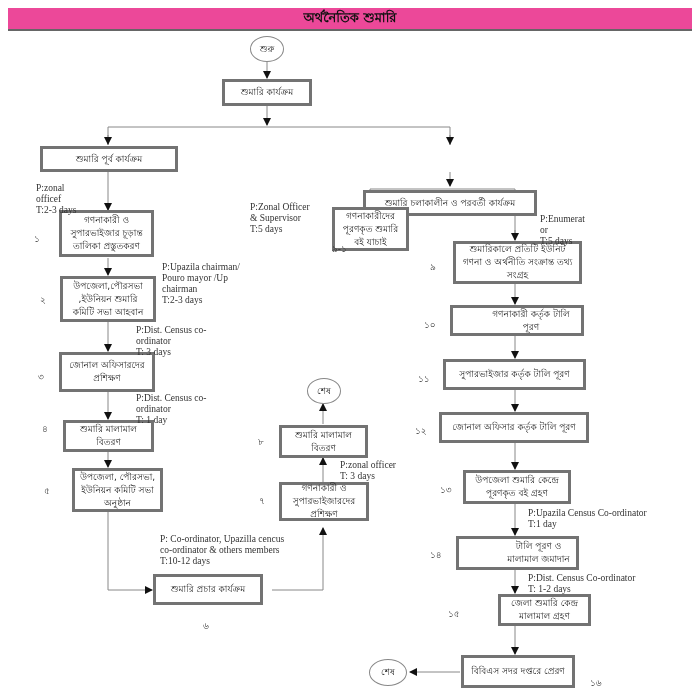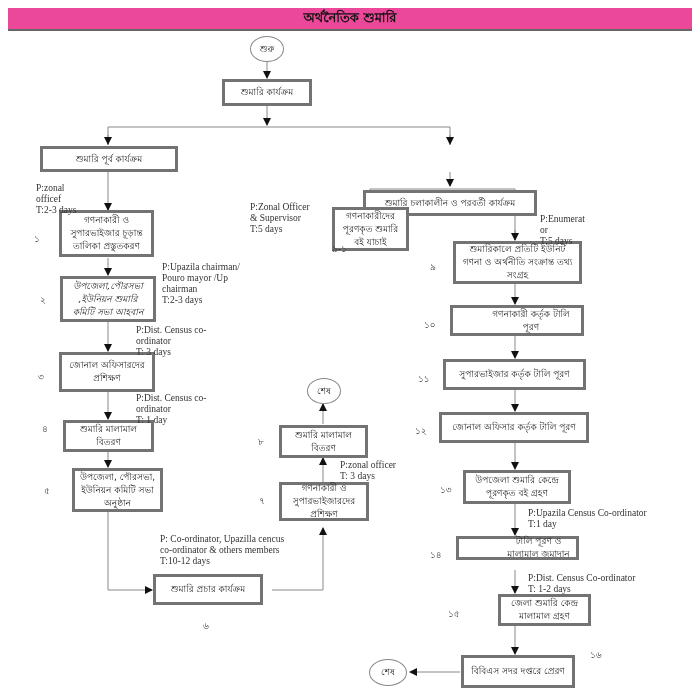--- a/index.html
+++ b/index.html
@@ -65,57 +65,57 @@
     <line x1="460" y1="672" x2="410" y2="672" marker-end="url(#arr)"></line>
   </g>
 </svg>
 
 <div class="oval" style="left:250px;top:36px;width:34px;height:26px;">শুরু</div>
 <div class="box" style="left:222px;top:79px;width:90px;height:27px;">শুমারি কার্যক্রম</div>
 <div class="box" style="left:40px;top:146px;width:138px;height:26px;">শুমারি পূর্ব কার্যক্রম</div>
 <div class="box" style="left:363px;top:146px;width:174px;height:26px;margin-top:44px;">শুমারি চলাকালীন  ও পরবর্তী কার্যক্রম</div>
 
 <div class="box" style="left:59px;top:210px;width:95px;height:47px;">গণনাকারী ও সুপারভাইজার চূড়ান্ত তালিকা প্রস্তুতকরণ</div>
-<div class="box" style="left:60px;top:276px;width:96px;height:46px;font-style:italic;">উপজেলা,পৌরসভা ,ইউনিয়ন শুমারি কমিটি সভা আহবান</div>
+<div class="box" style="left:60px;top:276px;width:96px;height:46px;">উপজেলা,পৌরসভা ,ইউনিয়ন শুমারি কমিটি সভা আহবান</div>
 <div class="box" style="left:59px;top:352px;width:96px;height:40px;">জোনাল অফিসারদের প্রশিক্ষণ</div>
 <div class="box" style="left:63px;top:420px;width:91px;height:32px;">শুমারি মালামাল বিতরণ</div>
 <div class="box" style="left:72px;top:468px;width:91px;height:44px;">উপজেলা, পৌরসভা, ইউনিয়ন কমিটি সভা অনুষ্ঠান</div>
 <div class="box" style="left:153px;top:574px;width:110px;height:31px;">শুমারি প্রচার কার্যক্রম</div>
 <div class="box" style="left:279px;top:482px;width:90px;height:39px;">গণনাকারী ও সুপারভাইজারদের প্রশিক্ষণ</div>
 <div class="box" style="left:279px;top:425px;width:89px;height:33px;">শুমারি মালামাল বিতরণ</div>
 <div class="oval" style="left:307px;top:378px;width:34px;height:26px;">শেষ</div>
 
 <div class="box" style="left:332px;top:207px;width:77px;height:44px;text-align:center;">গণনাকারীদের পূরণকৃত শুমারি বই যাচাই</div>
 <div class="box" style="left:453px;top:241px;width:129px;height:43px;">শুমারিকালে প্রতিটি ইউনিট গণনা ও অর্থনীতি সংক্রান্ত তথ্য সংগ্রহ</div>
 <div class="box" style="left:450px;top:305px;width:134px;height:31px;padding-left:32px;">গণনাকারী কর্তৃক টালি পূরণ</div>
 <div class="box" style="left:443px;top:359px;width:143px;height:31px;">সুপারভাইজার কর্তৃক টালি পূরণ</div>
 <div class="box" style="left:439px;top:412px;width:150px;height:31px;">জোনাল অফিসার কর্তৃক টালি পূরণ</div>
 <div class="box" style="left:463px;top:470px;width:108px;height:34px;">উপজেলা শুমারি কেন্দ্রে পূরণকৃত বই গ্রহণ</div>
-<div class="box" style="left:456px;top:536px;width:123px;height:24px;padding-left:46px;">টালি পূরণ ও মালামাল জমাদান</div>
+<div class="box" style="left:456px;top:536px;width:123px;height:34px;padding-left:46px;">টালি পূরণ ও মালামাল জমাদান</div>
 <div class="box" style="left:498px;top:594px;width:93px;height:32px;">জেলা শুমারি কেন্দ্র মালামাল গ্রহণ</div>
 <div class="box" style="left:461px;top:655px;width:114px;height:33px;">বিবিএস সদর দপ্তরে প্রেরণ</div>
 <div class="oval" style="left:369px;top:659px;width:38px;height:27px;">শেষ</div>
 
 <div class="num" style="left:34px;top:232px;">১</div>
 <div class="num" style="left:40px;top:293px;">২</div>
 <div class="num" style="left:38px;top:370px;">৩</div>
 <div class="num" style="left:42px;top:422px;">৪</div>
 <div class="num" style="left:44px;top:484px;">৫</div>
 <div class="num" style="left:203px;top:619px;">৬</div>
 <div class="num" style="left:259px;top:494px;">৭</div>
 <div class="num" style="left:258px;top:435px;">৮</div>
 <div class="num" style="left:296px;top:242px;margin-left:36px;">৯-১</div>
 <div class="num" style="left:430px;top:260px;">৯</div>
 <div class="num" style="left:424px;top:318px;">১০</div>
 <div class="num" style="left:418px;top:372px;">১১</div>
 <div class="num" style="left:415px;top:424px;">১২</div>
 <div class="num" style="left:440px;top:483px;">১৩</div>
 <div class="num" style="left:430px;top:548px;">১৪</div>
 <div class="num" style="left:448px;top:607px;">১৫</div>
-<div class="num" style="left:590px;top:648px;">১৬</div>
+<div class="num" style="left:590px;top:676px;">১৬</div>
 
 <div class="note" style="left:36px;top:183px;width:60px;">
   <div>P:zonal</div>
     <div>officef</div>
     <div>T:2-3 days</div>
 </div>
 <div class="note" style="left:162px;top:262px;width:88px;">
   <div>P:Upazila chairman/</div>
     <div>Pouro mayor /Up</div>
     <div>chairman</div>

